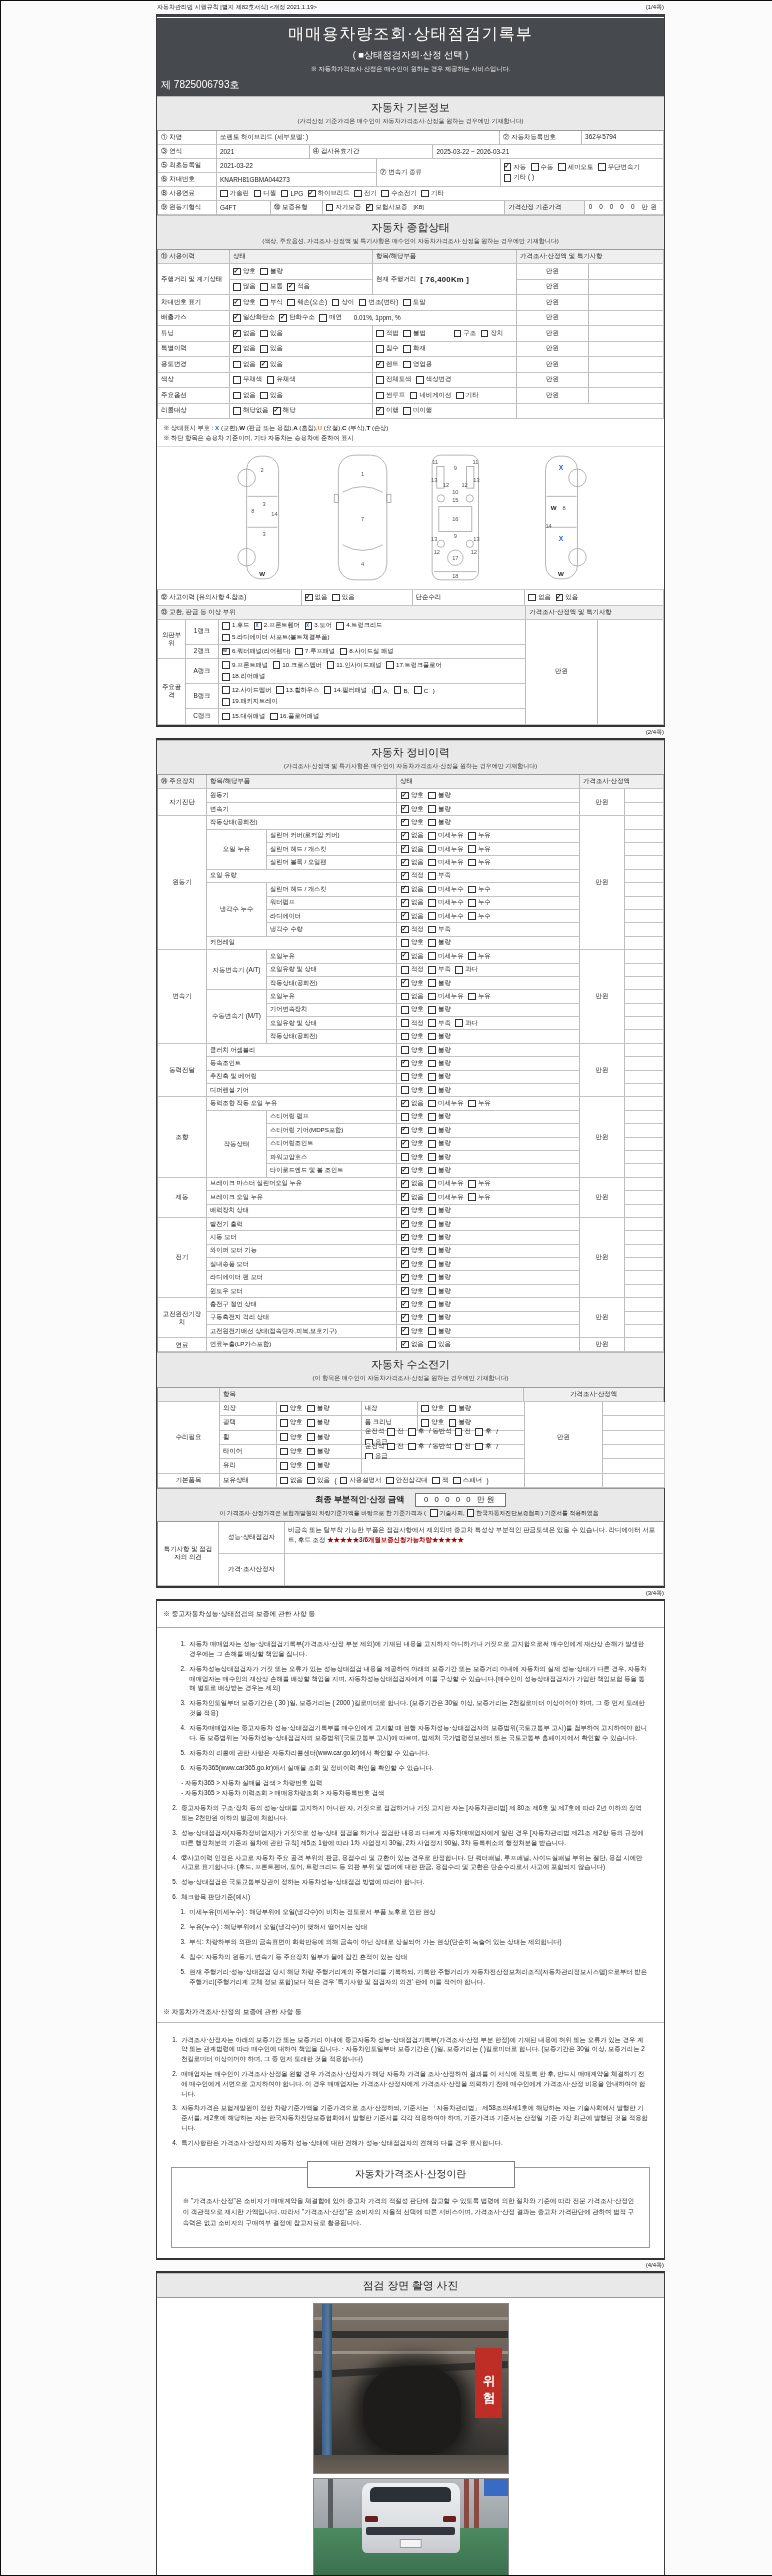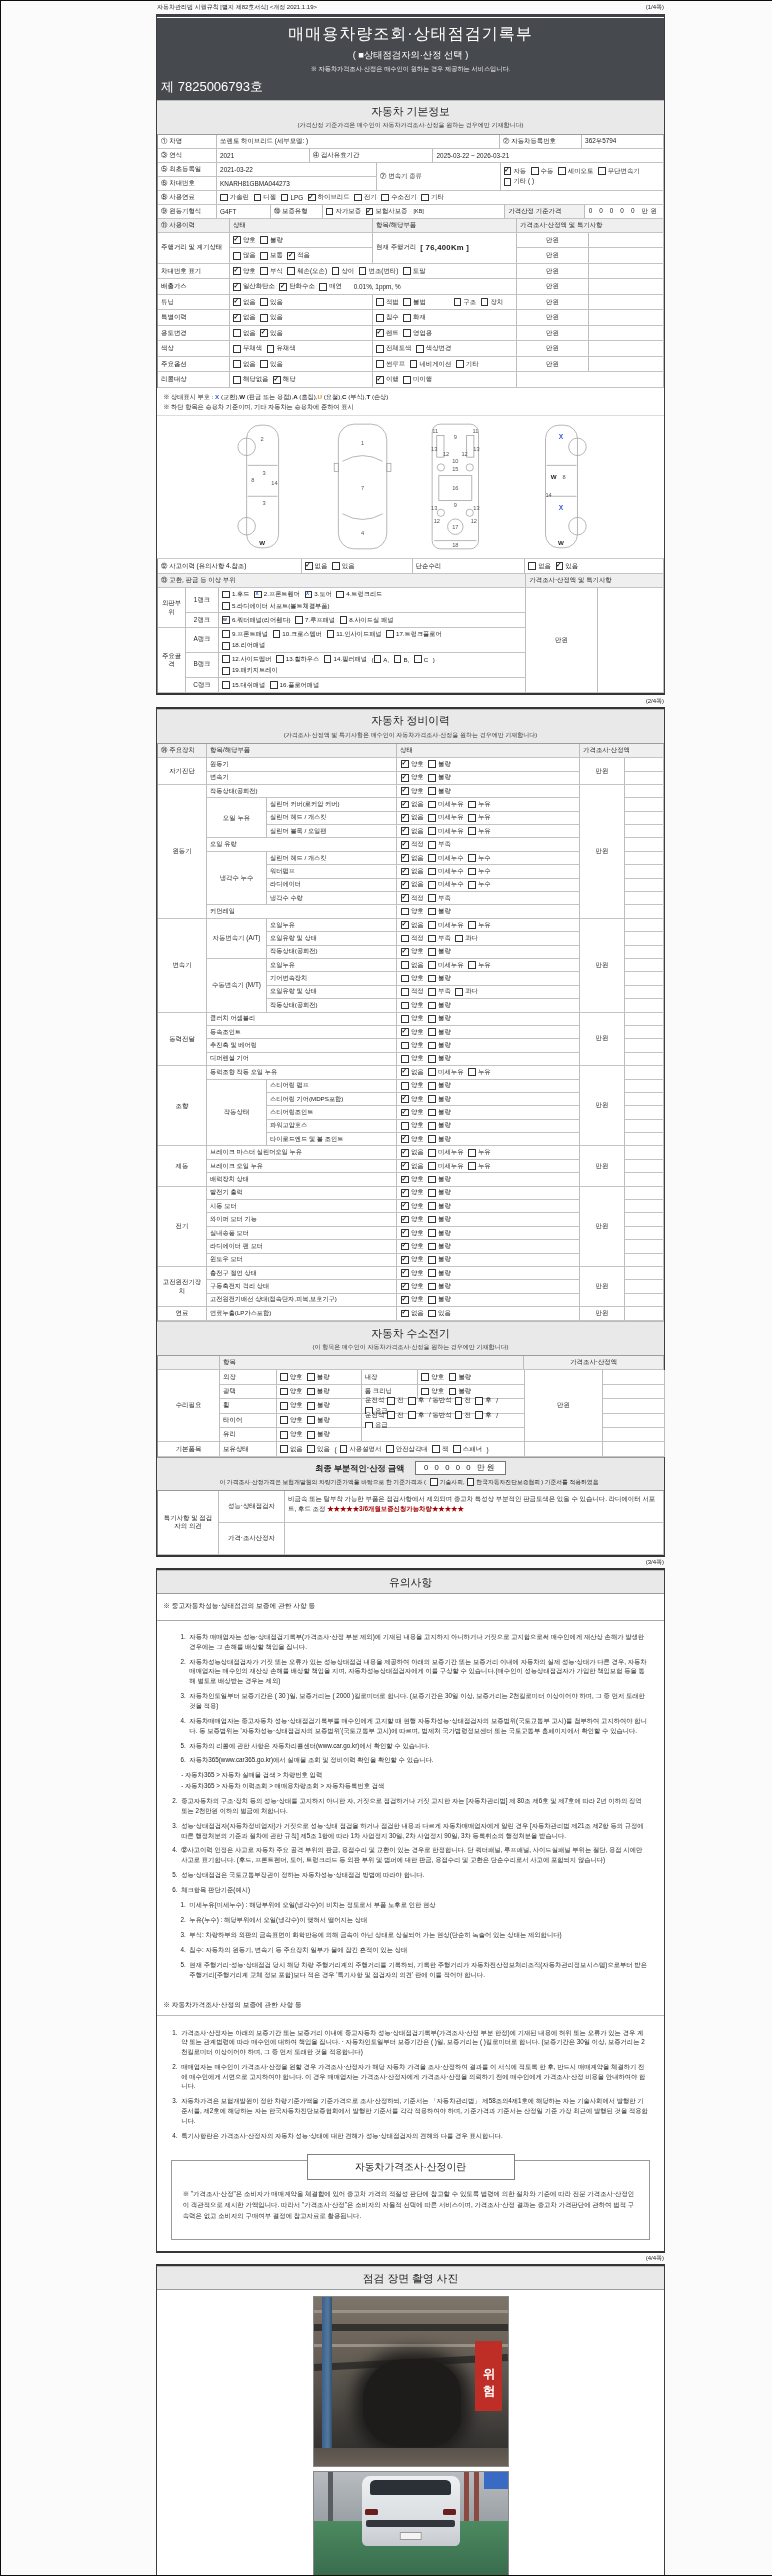--- a/index.html
+++ b/index.html
@@ -9,21 +9,21 @@
   .topnote{display:flex;justify-content:space-between;font-size:6px;padding:3.1px 1px 1.5px;}
   .marker{text-align:right;font-size:6px;padding:1.5px 1px 1px;}
   .page{border-left:1px solid #3f3f3f;border-right:1px solid #3f3f3f;border-bottom:2.6px solid #343434;background:#fff;}
   .p2,.p3,.p4{border-top:2.6px solid #343434;}
   
   .darkhead{background:#46494d;color:#fff;text-align:center;border-top:3.1px solid #3e4145;}
   .dh-white{height:1.5px;background:#fff;}
   .dh-title{font-size:16px;letter-spacing:1px;padding-top:6.2px;}
   .dh-sub{font-size:9.3px;margin-top:3.6px;}
   .dh-note{font-size:6.2px;margin-top:3.1px;color:#eee;}
-  .dh-no{text-align:left;font-size:13px;padding:4.1px 4.1px 3.6px;}
+  .dh-no{text-align:left;font-size:10px;padding:4.1px 4.1px 3.6px;}
   
   .secband{background:#e9e9e9;text-align:center;padding:4.6px 0 3.6px;border-bottom:0.5px solid #9c9c9c;border-top:0.5px solid #bbb;}
   .sb-title{font-size:10.8px;}
   .sb-note{font-size:6px;margin-top:2.1px;color:#333;}
   
   .tbl{border-left:0.5px solid #8c8c8c;}
   .row{display:flex;}
   .cell{box-sizing:border-box;border-right:0.5px solid #bdbdbd;border-bottom:0.5px solid #c4c4c4;padding:1px 3.1px;display:flex;align-items:center;font-size:6.4px;min-height:14px;background:#fff;position:relative;}
   .lab{color:#111;}
   .hdr{background:#efefef;}
@@ -269,20 +269,24 @@
             <div class="cell lab gray2" style="width: 80px;">
               <span>가격산정 기준가격</span>
             </div>
             <div class="cell spaced ctr" style="width: 79px;">
               <span>0 0 0 0 0 만원</span>
             </div>
           </div>
         </div>
       </div>
 
+    <div class="secband">
+      <div class="sb-title">자동차 종합상태</div>
+      <div class="sb-note">(색상, 주요옵션, 가격조사·산정액 및 특기사항은 매수인이 자동차가격조사·산정을 원하는 경우에만 기재합니다)</div>
+    </div>
     <div id="sec-summary">
         <div class="tbl">
           <div class="row ">
             <div class="cell hdr" style="width: 72px;">
               <span>⑪ 사용이력</span>
             </div>
             <div class="cell hdr" style="width: 143px;">
               <span>상태</span>
             </div>
             <div class="cell hdr" style="width: 144px;">
@@ -2189,23 +2193,20 @@
               </div>
             </div>
           </div>
         </div>
       </div>
   </div>
 
   <div class="marker"><span>(3/4쪽)</span></div>
 
   <div class="page p3">
-    <div class="secband">
-      <div class="sb-title">유의사항</div>
-    </div>
     <div id="sec-notice">
         <div class="notice-head"><span>※ 중고자동차성능·상태점검의 보증에 관한 사항 등</span></div>
         <div class="notice-body">
           <div class="notice-item ind1">
             <span class="ni-n">1.</span>
             <span class="flex1">자동차 매매업자는 성능·상태점검기록부(가격조사·산정 부분 제외)에 기재된 내용을 고지하지 아니하거나 거짓으로 고지함으로써 매수인에게 재산상 손해가 발생한 경우에는 그 손해를 배상할 책임을 집니다.</span>
           </div>
           <div class="notice-item ind1">
             <span class="ni-n">2.</span>
             <span class="flex1">자동차성능상태점검자가 거짓 또는 오류가 있는 성능상태점검 내용을 제공하여 아래의 보증기간 또는 보증거리 이내에 자동차의 실제 성능·상태가 다른 경우, 자동차매매업자는 매수인의 재산상 손해를 배상할 책임을 지며, 자동차성능상태점검자에게 이를 구상할 수 있습니다.(매수인이 성능상태점검자가 가입한 책임보험 등을 통해 별도로 배상받는 경우는 제외)</span>

